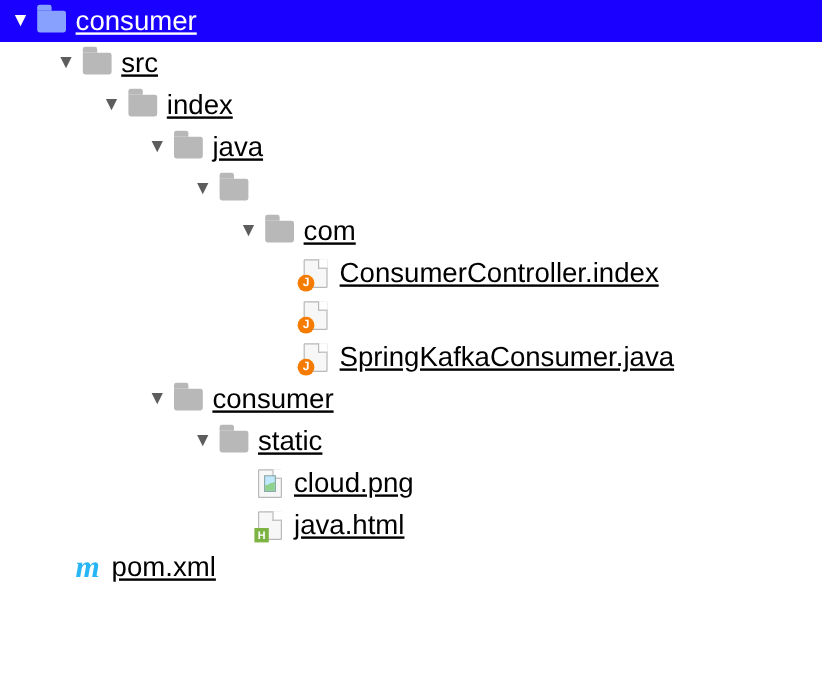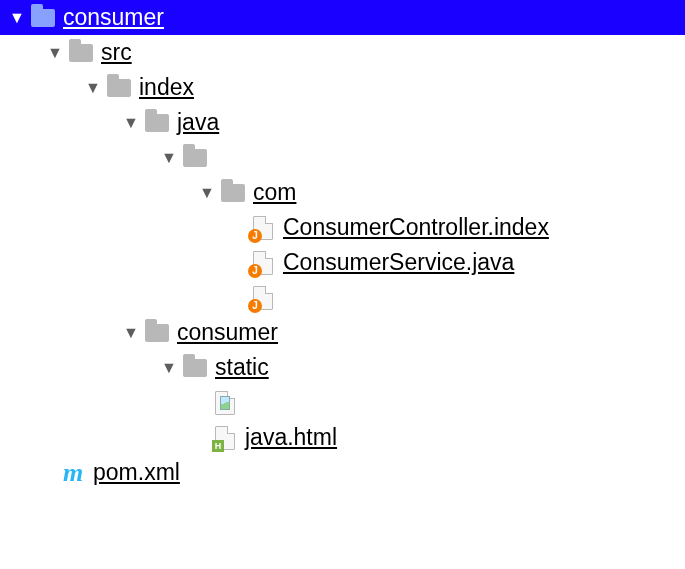--- a/index.html
+++ b/index.html
@@ -186,30 +186,30 @@
       <span class="label">ConsumerController.index</span>
     </div>
     <div class="row">
       <span class="indent" style="width: 236px;"></span>
       <span class="arrow leaf-pad"></span>
       <span class="icon">
         <span class="file-shape">
           <span class="badge java">J</span>
         </span>
       </span>
-      <span class="label">ConsumerService.java</span>
     </div>
     <div class="row">
       <span class="indent" style="width: 236px;"></span>
       <span class="arrow leaf-pad"></span>
       <span class="icon">
         <span class="file-shape">
           <span class="badge java">J</span>
         </span>
       </span>
+      <span class="label">SpringKafkaConsumer.java</span>
     </div>
     <div class="row">
       <span class="indent" style="width: 122px;"></span>
       <span class="arrow">▼</span>
       <span class="icon">
         <span class="folder-shape"></span>
       </span>
       <span class="label">consumer</span>
     </div>
     <div class="row">
@@ -221,20 +221,21 @@
       <span class="label">static</span>
     </div>
     <div class="row">
       <span class="indent" style="width: 198px;"></span>
       <span class="arrow leaf-pad"></span>
       <span class="icon">
         <span class="file-shape">
           <span class="pic"></span>
         </span>
       </span>
+      <span class="label">cloud.png</span>
     </div>
     <div class="row">
       <span class="indent" style="width: 198px;"></span>
       <span class="arrow leaf-pad"></span>
       <span class="icon">
         <span class="file-shape">
           <span class="sq-badge html">H</span>
         </span>
       </span>
       <span class="label">java.html</span>

